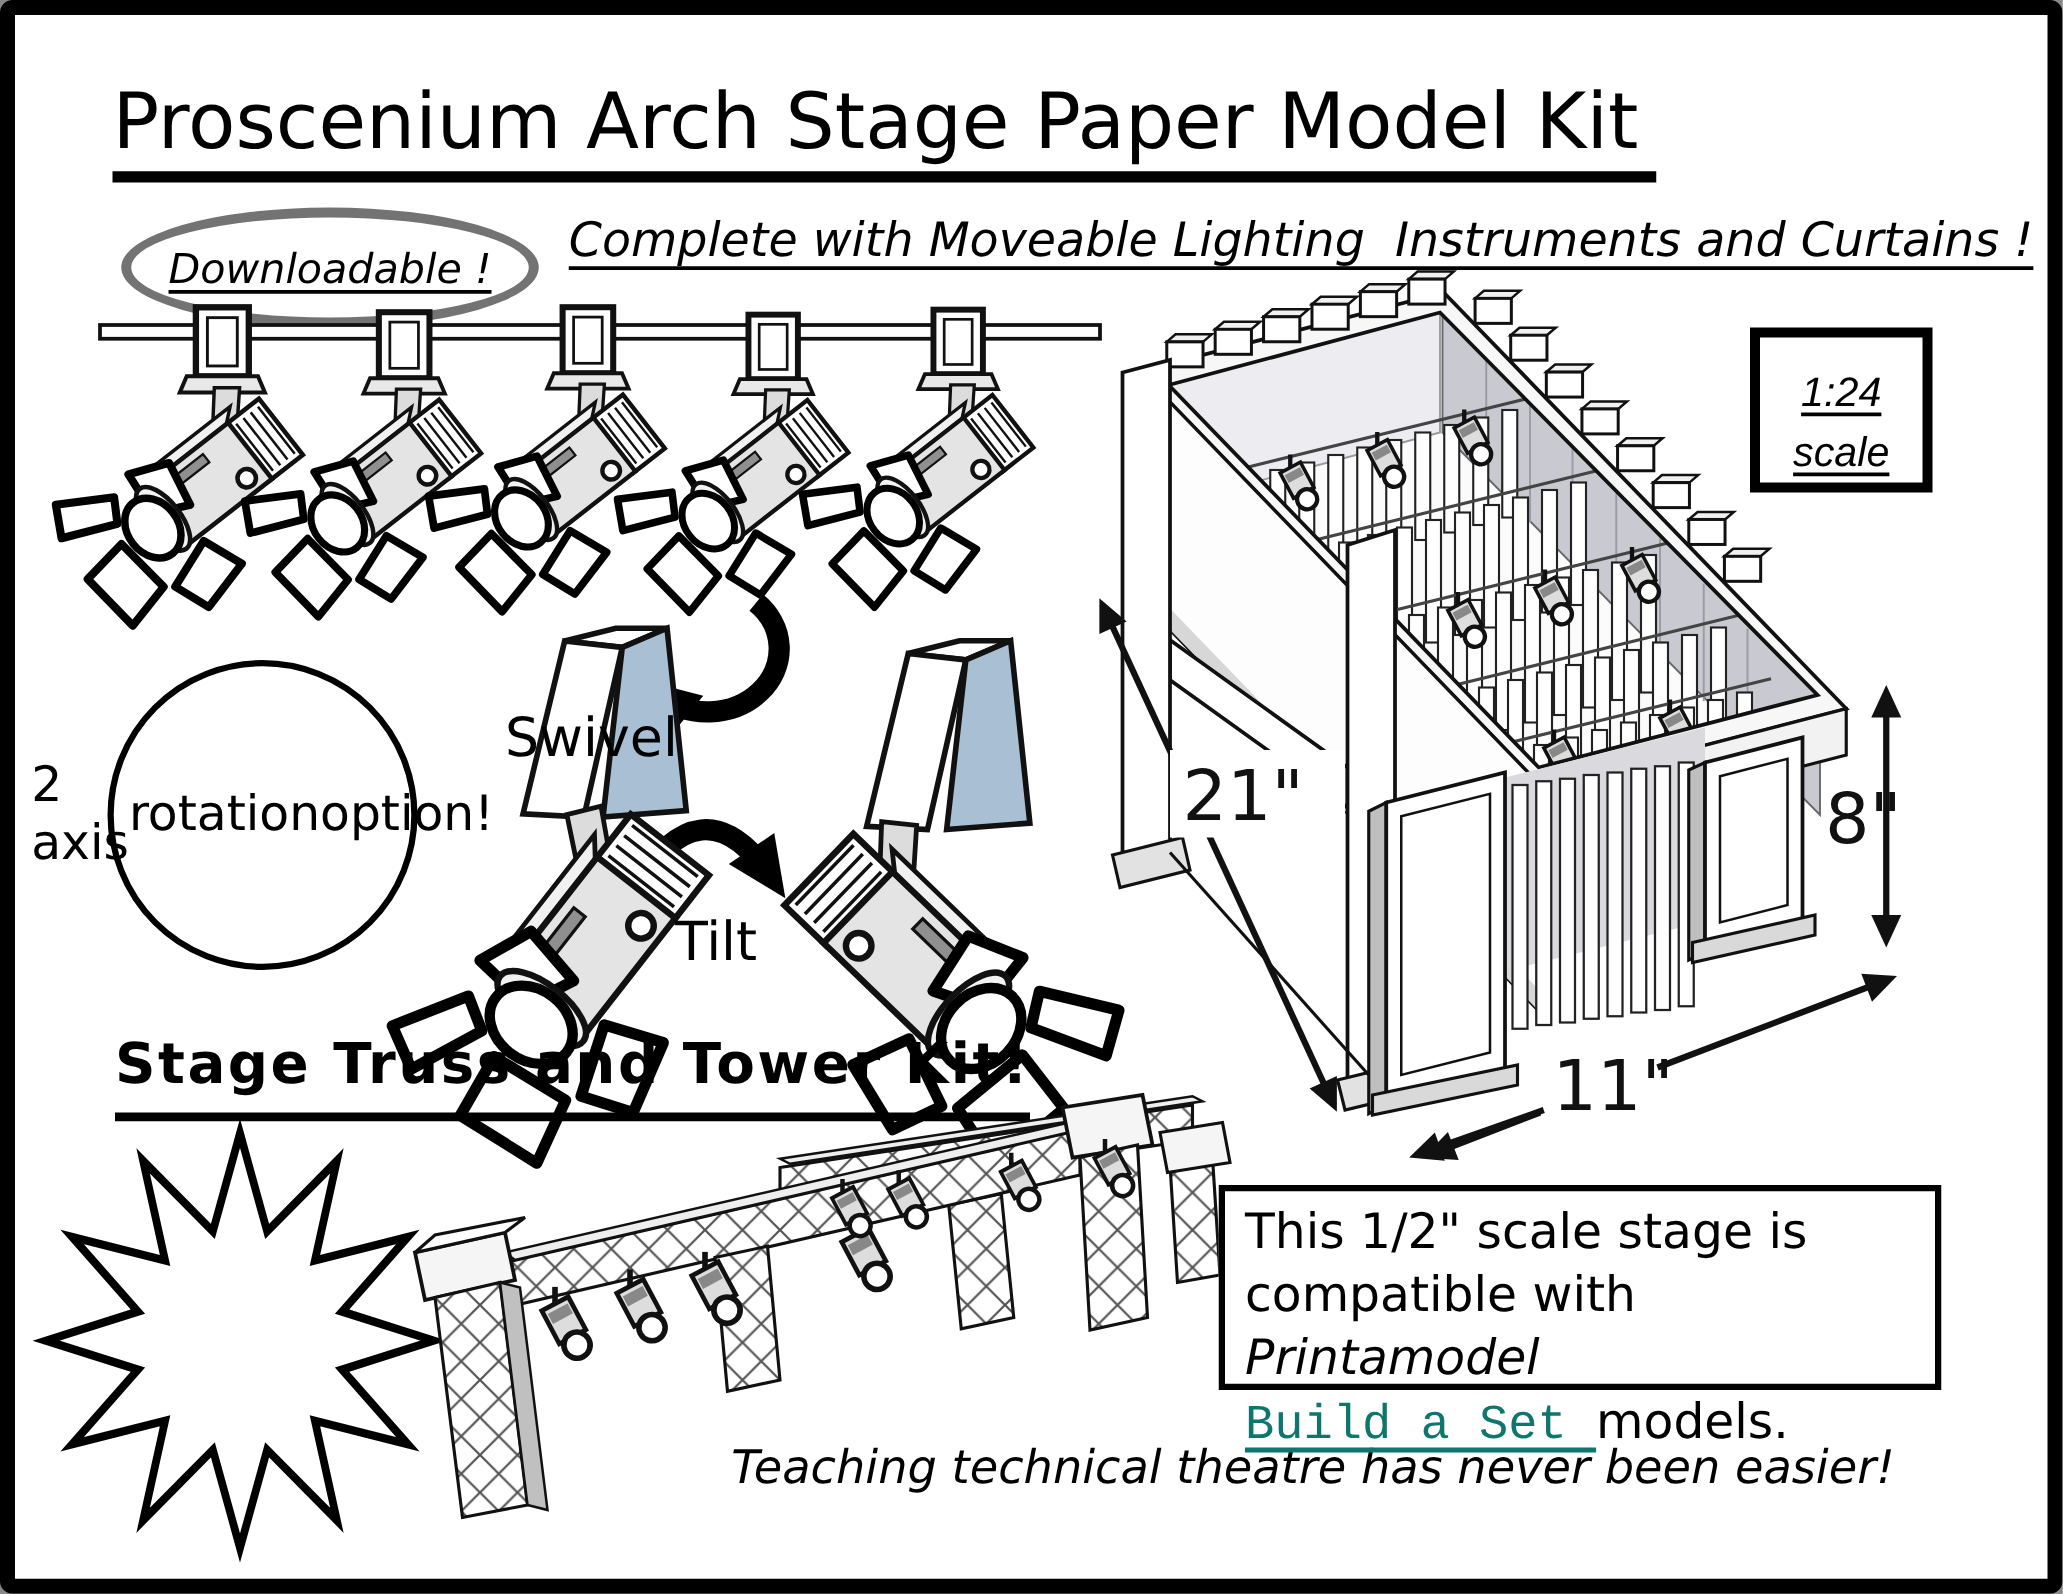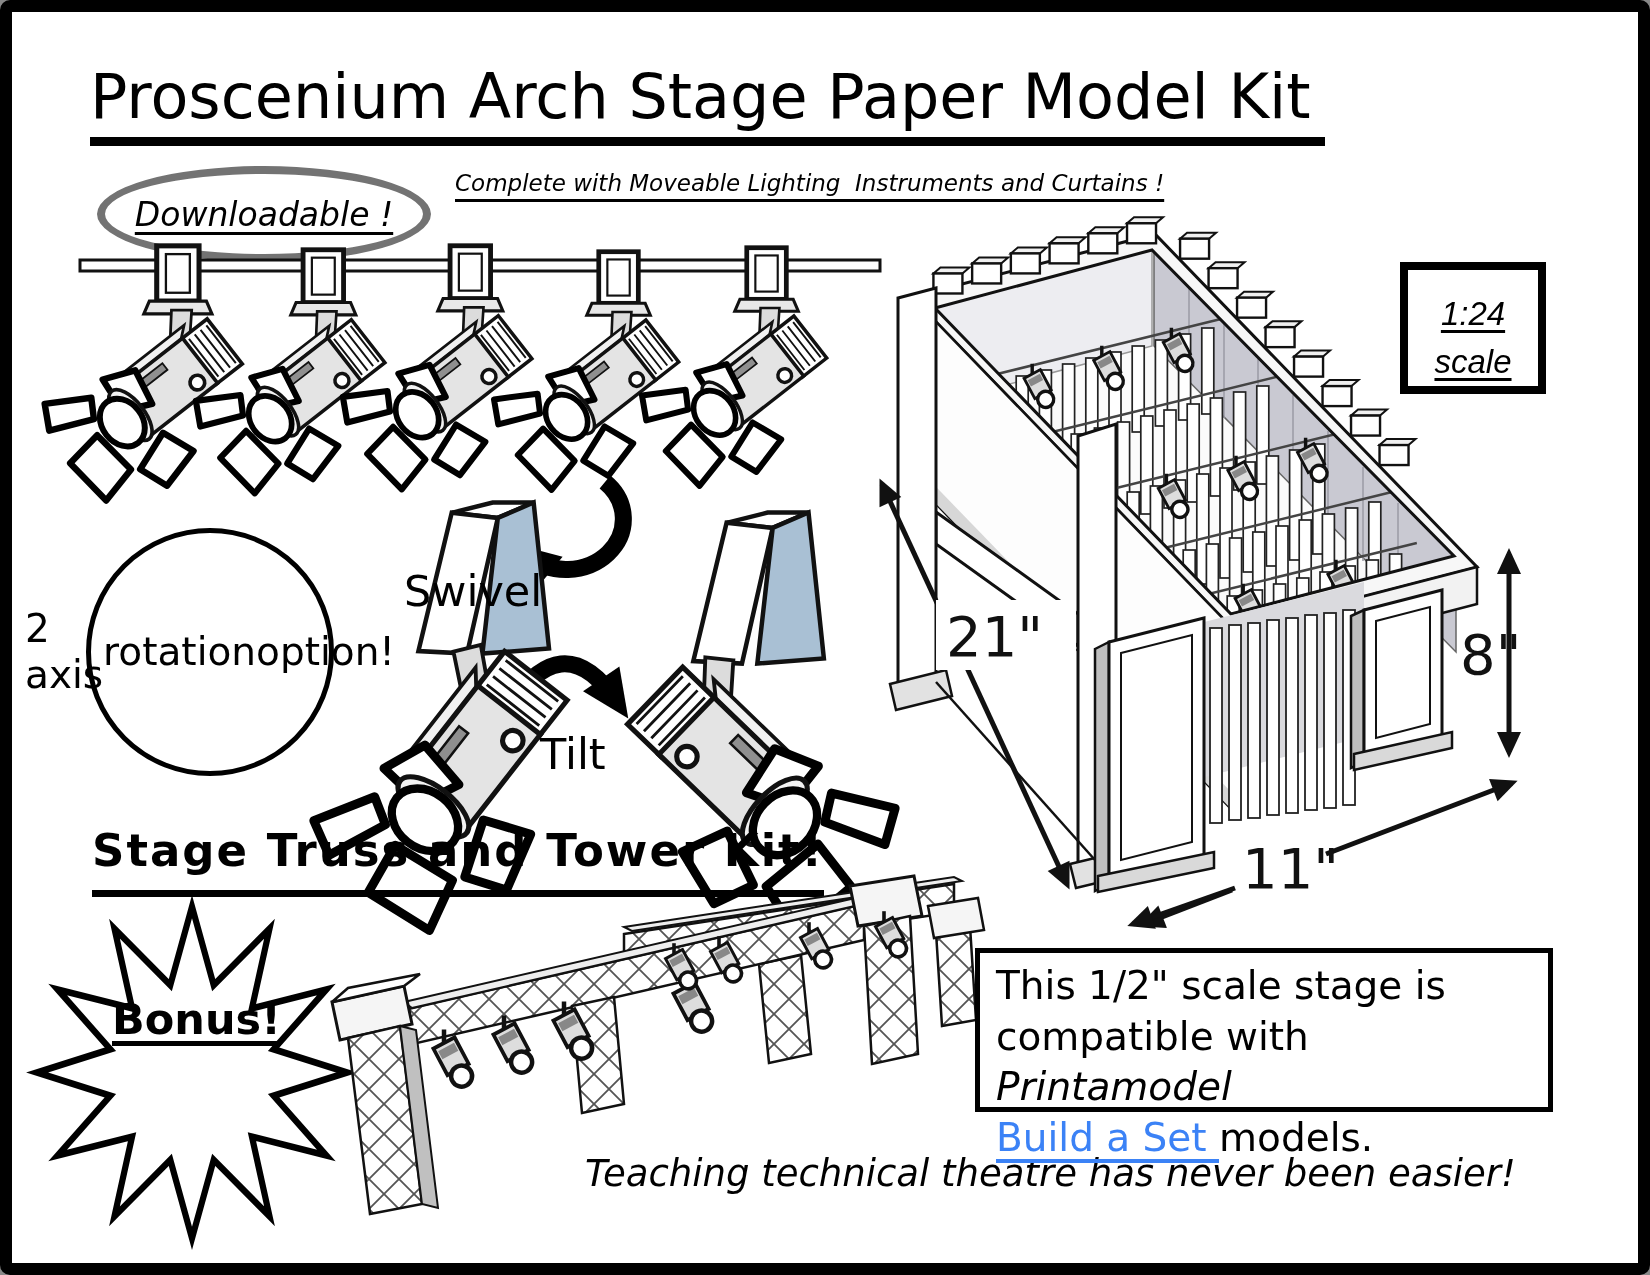--- a/index.html
+++ b/index.html
@@ -13,21 +13,21 @@
     left:78px; top:48px; font-size:62px; letter-spacing:0px; white-space:nowrap;
     border-bottom:9px solid #000; padding-bottom:4px; padding-right:14px;
   }
   .badge-oval{
     left:85px; top:154px; width:318px; height:80px; border:8px solid #737373;
     border-radius:50%; display:flex; align-items:center; justify-content:center;
     font-size:33px; font-style:italic;
   }
   .badge-oval span{text-decoration:underline; text-decoration-thickness:3px; text-underline-offset:6px;}
   .subtitle{
-    left:443px; top:158px; font-size:23px; font-style:italic; white-space:pre;
+    left:443px; top:158px; font-size:38px; font-style:italic; white-space:pre;
     text-decoration:underline; text-decoration-thickness:3px; text-underline-offset:8px;
   }
   .scale-box{
     left:1388px; top:250px; width:130px; height:116px; border:8px solid #000;
     display:flex; flex-direction:column; align-items:center; justify-content:flex-end;
     font-family:"Liberation Sans", sans-serif; font-style:italic; font-size:33px; line-height:1.45;
   }
   .scale-box span{text-decoration:underline; text-decoration-thickness:2.5px; text-underline-offset:5px;}
   .note-circle{
     left:74px; top:516px; width:238px; height:238px; border:5px solid #000; border-radius:50%;
@@ -360,21 +360,20 @@
     </g>
   </svg>
   <div class="abs lbl-swivel">Swivel</div>
   <div class="abs lbl-tilt">Tilt</div>
 
   <div class="abs truss-heading">Stage Truss and Tower Kit!</div>
 
   <svg class="abs" style="left:25px; top:878px;" width="310" height="365" viewBox="0 0 300 330" preserveAspectRatio="none">
     <polygon points="300,165 229,186 280,240 208,223 225,295 171,244 150,315 129,244 75,295 92,223 20,240 71,186 0,165 71,144 20,90 92,107 75,35 129,86 150,15 171,86 225,35 208,107 280,90 229,144" fill="#fff" stroke="#000" stroke-width="6" stroke-linejoin="miter"></polygon>
   </svg>
-  <div class="abs bonus">Bonus!</div>
 
   <svg class="abs" style="left:252px; top:852px;" width="720" height="350" viewBox="0 0 720 350">
 
     <polygon points="360,70 690,20 690,48 360,98" fill="url(#lat)" stroke="#111" stroke-width="2.5"></polygon>
     <polygon points="360,63 690,13 698,17 368,67" fill="#eee" stroke="#111" stroke-width="2"></polygon>
 
     <polygon points="495,100 537,91 547,190 505,199" fill="url(#lat)" stroke="#111" stroke-width="2.5"></polygon>
     <polygon points="672,68 706,62 712,156 678,162" fill="url(#lat)" stroke="#111" stroke-width="2.5"></polygon>
     <polygon points="664,42 714,34 720,66 670,74" fill="#f5f5f5" stroke="#111" stroke-width="2.5"></polygon>
 
@@ -403,19 +402,19 @@
   <svg class="abs" style="left:1095px; top:866px;" width="140" height="60" viewBox="0 0 140 60">
     <line x1="128" y1="10" x2="26" y2="46" stroke="#111" stroke-width="5" marker-end="url(#ah)"></line>
   </svg>
 
   <div class="abs compat-box">
     <div>This 1/2" scale stage is</div>
     <div>
       <span>compatible with </span><span class="brand">Printamodel</span>
     </div>
     <div>
-      <a style="color: #3b82f6;">Build a Set </a><span>models.</span>
+      <a style="color: #0f766e; font-family: Liberation Mono, monospace;">Build a Set </a><span>models.</span>
     </div>
   </div>
 
   <div class="abs tagline">Teaching technical theatre has never been easier!</div>
 
 </div>
 
 </body></html>

